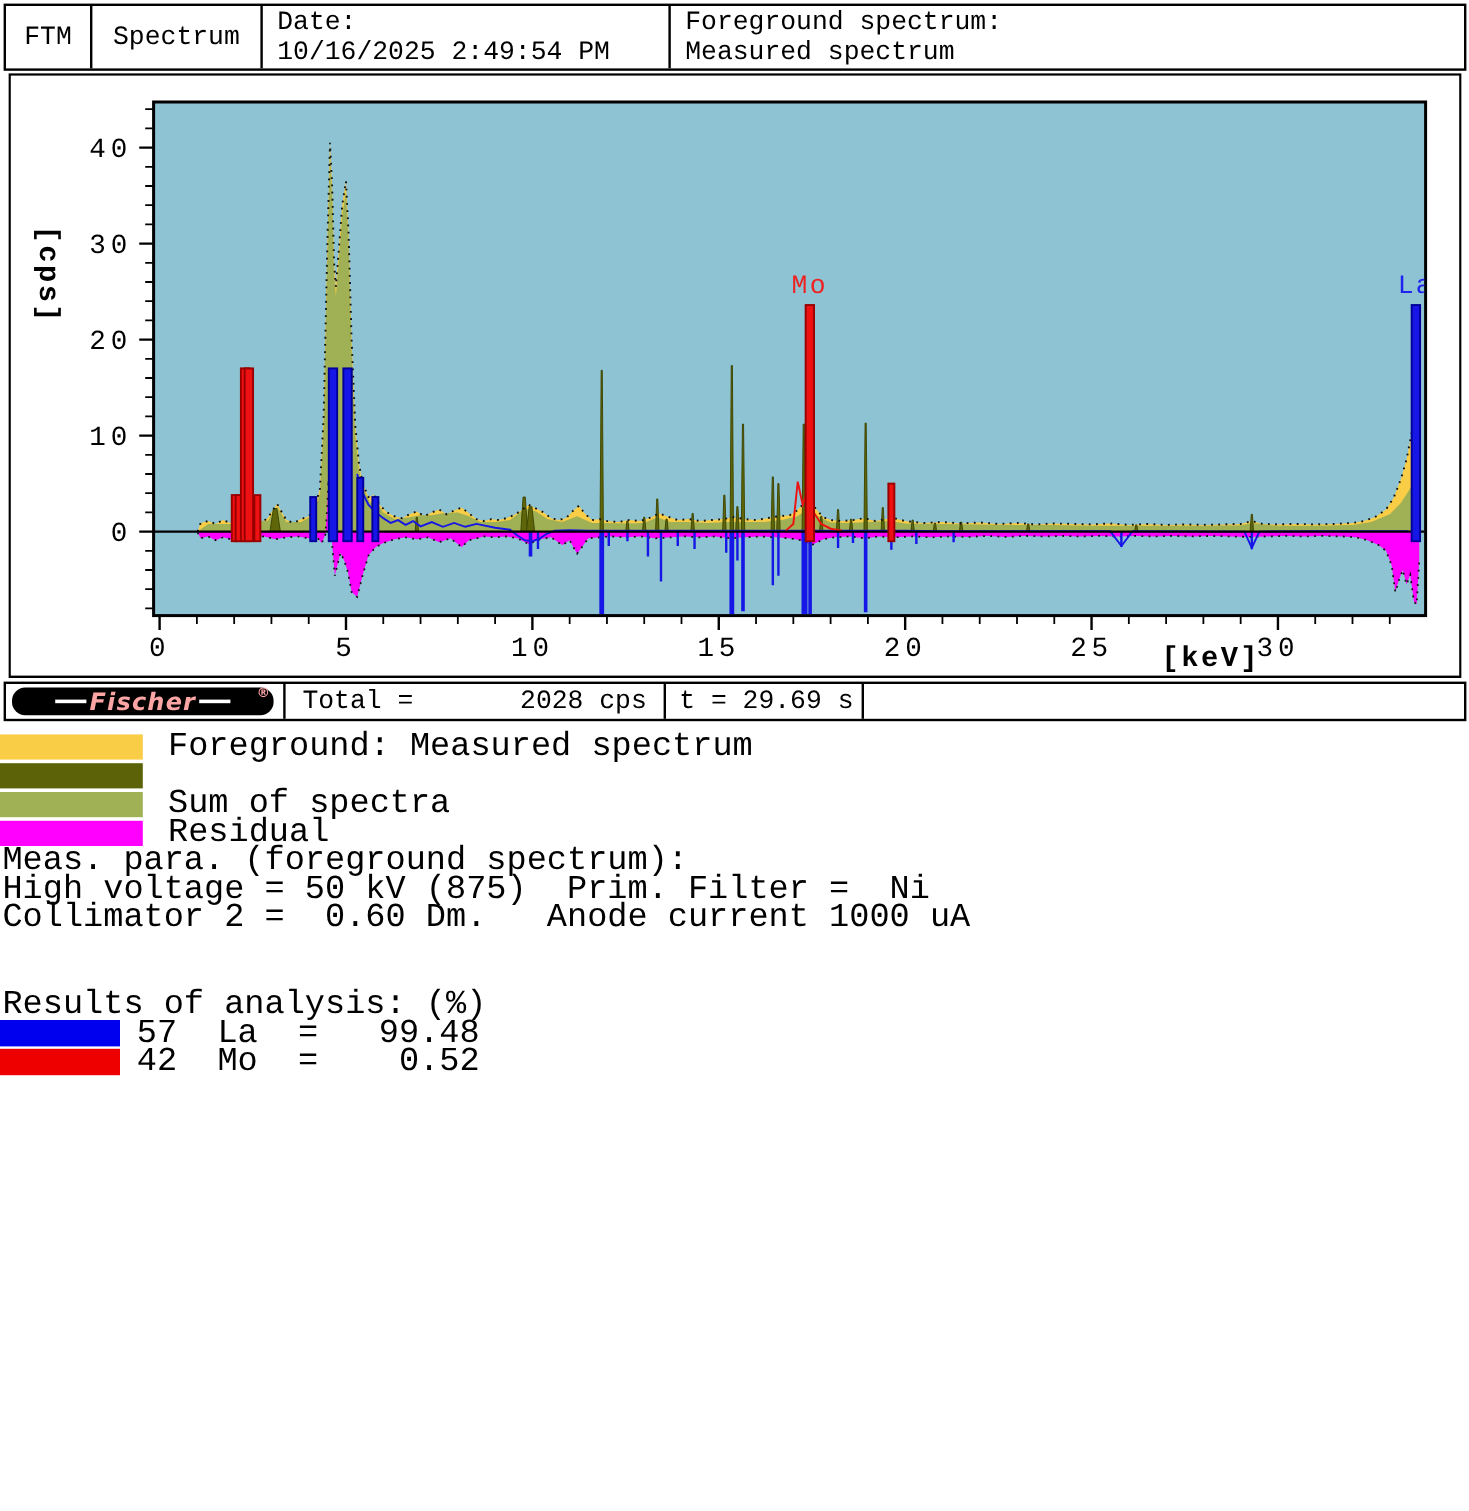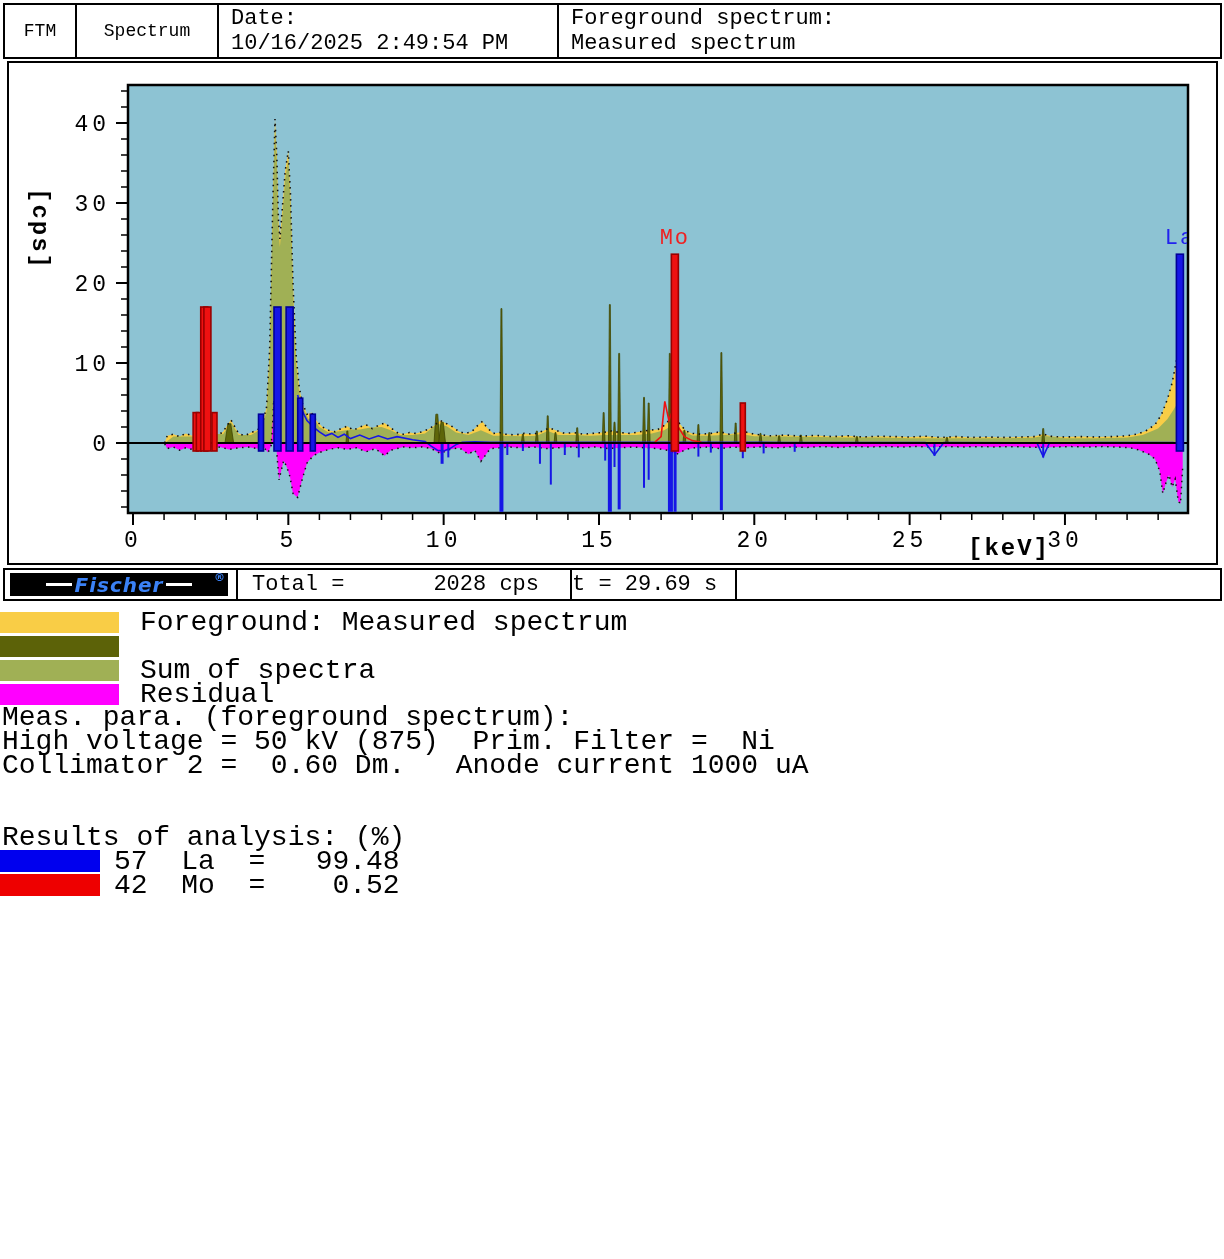--- a/index.html
+++ b/index.html
@@ -2,36 +2,36 @@
 <html><head>
 <meta charset="utf-8">
 <style>
   html,body{margin:0;padding:0;background:#fff;}
   .page{position:relative;width:1224px;height:1259px;background:#fff;
         font-family:"Liberation Mono","DejaVu Sans Mono",monospace;color:#000;overflow:hidden;}
   
   .hdr{position:absolute;left:3px;top:3px;width:1215px;height:52px;border:2px solid #000;display:flex;}
   .hdr .cell{border-left:2px solid #000;height:100%;box-sizing:border-box;}
   .hdr .cell:first-child{border-left:none;}
-  .c-center{display:flex;align-items:center;justify-content:center;font-size:18px;}
+  .c-center{display:flex;align-items:center;justify-content:center;font-size:22px;}
   .c-two{display:flex;flex-direction:column;justify-content:center;font-size:22px;line-height:25px;padding-left:12px;white-space:pre;}
   .w-ftm{width:70px;} .w-spec{width:142px;} .w-date{width:340px;} .w-fg{flex:1;}
   
   .chart-panel{position:absolute;left:7px;top:61px;width:1211px;height:504px;}
   svg text{font-family:"Liberation Mono","DejaVu Sans Mono",monospace;}
   
   .ftr{position:absolute;left:3px;top:568px;width:1215px;height:29px;border:2px solid #000;display:flex;}
   .ftr .cell{border-left:2px solid #000;height:100%;box-sizing:border-box;display:flex;align-items:center;font-size:22px;white-space:pre;}
   .ftr .cell:first-child{border-left:none;}
   .f-logo{width:231px;}
   .f-total{width:317px;justify-content:space-between;padding:0 14px;}
-  .f-time{width:165px;padding-left:0;margin-left:17px;}
+  .f-time{width:165px;padding-left:11px;}
   .f-rest{flex:1;}
-  .logo-box{margin-left:5px;width:218px;height:23px;background:#000;color:#3b82f6;display:flex;align-items:center;justify-content:center;
-            font-family:"DejaVu Sans","Liberation Sans",sans-serif;font-weight:bold;font-style:italic;font-size:20px;letter-spacing:1px;position:relative;}
+  .logo-box{margin-left:5px;width:218px;height:23px;background:#000;color:#fca5a5;display:flex;align-items:center;justify-content:center;
+            font-family:"DejaVu Sans","Liberation Sans",sans-serif;font-weight:bold;font-style:italic;font-size:20px;letter-spacing:1px;position:relative;border-radius:11px;}
   .logo-dash{width:26px;height:3px;background:#fff;margin:0 3px;}
   .logo-reg{position:absolute;right:2px;top:-2px;font-size:11px;font-style:normal;}
   
   .legend{position:absolute;left:0;top:610px;}
   .lg-row{display:flex;align-items:center;height:24px;}
   .lg-swatch{width:119px;height:21px;margin-right:21px;}
   .lg-label{font-size:28px;white-space:pre;}
   
   .textline{position:absolute;left:2px;font-size:28px;line-height:24px;white-space:pre;}
   .res-row{position:absolute;left:0;display:flex;align-items:center;height:24px;}

